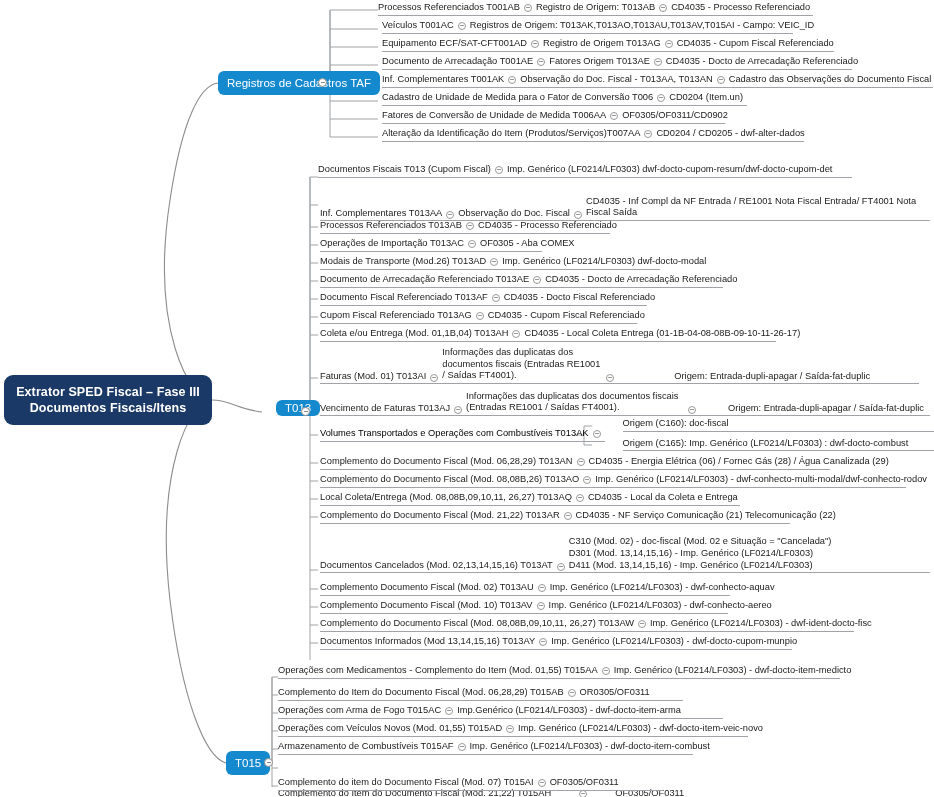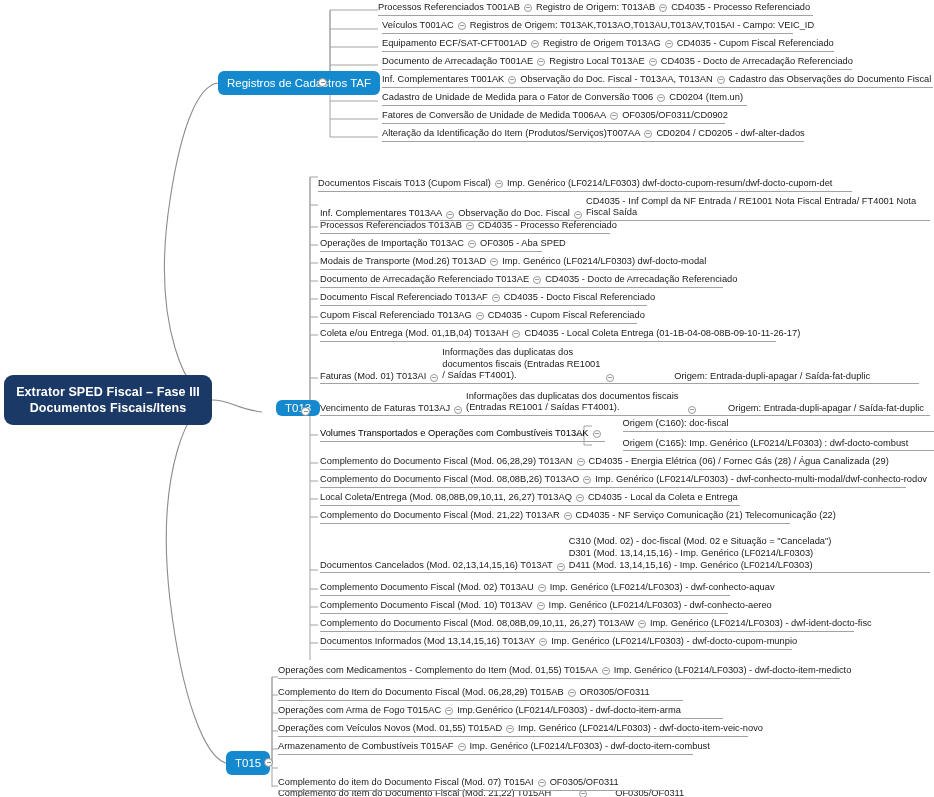--- a/index.html
+++ b/index.html
@@ -207,21 +207,21 @@
     <span class="seg">Equipamento ECF/SAT-CFT001AD</span>
     <span class="mini-coll"></span>
     <span class="seg">Registro de Origem T013AG</span>
     <span class="mini-coll"></span>
     <span class="seg">CD4035 - Cupom Fiscal Referenciado</span>
   </div>
 
   <div class="leaf" style="left:382px; top:56px; width:470px;">
     <span class="seg">Documento de Arrecadação T001AE</span>
     <span class="mini-coll"></span>
-    <span class="seg">Registro Local T013AE</span>
+    <span class="seg">Fatores Origem T013AE</span>
     <span class="mini-coll"></span>
     <span class="seg">CD4035 - Docto de Arrecadação Referenciado</span>
   </div>
 
   <div class="leaf" style="left:382px; top:74px; width:551px;">
     <span class="seg">Inf. Complementares T001AK</span>
     <span class="mini-coll"></span>
     <span class="seg">Observação do Doc. Fiscal - T013AA, T013AN</span>
     <span class="mini-coll"></span>
     <span class="seg">Cadastro das Observações do Documento Fiscal</span>
@@ -243,21 +243,21 @@
     <span class="seg">Alteração da Identificação do Item (Produtos/Serviços)T007AA</span>
     <span class="mini-coll"></span>
     <span class="seg">CD0204 / CD0205 - dwf-alter-dados</span>
   </div>
 
   <div class="branch-node small" style="left:276px; top:400px; height:16px;text-align:center;">
     <span>T013</span>
   </div>
   <div class="collapser" style="left:301px; top:407px;"></div>
 
-  <div class="leaf" style="left:318px; top:178px; width:534px;">
+  <div class="leaf" style="left:318px; top:164px; width:534px;">
     <span class="seg">Documentos Fiscais T013 (Cupom Fiscal)</span>
     <span class="mini-coll"></span>
     <span class="seg">Imp. Genérico (LF0214/LF0303)  dwf-docto-cupom-resum/dwf-docto-cupom-det</span>
   </div>
 
   <div class="leaf tall" style="left:320px; top:185px; width:610px; height:36px;">
     <span class="seg">Inf. Complementares T013AA</span>
     <span class="mini-coll"></span>
     <span class="seg">Observação do Doc. Fiscal</span>
     <span class="mini-coll"></span>
@@ -266,21 +266,21 @@
 
   <div class="leaf" style="left:320px; top:220px; width:290px;">
     <span class="seg">Processos Referenciados T013AB</span>
     <span class="mini-coll"></span>
     <span class="seg">CD4035 - Processo Referenciado</span>
   </div>
 
   <div class="leaf" style="left:320px; top:238px; width:222px;">
     <span class="seg">Operações de Importação T013AC</span>
     <span class="mini-coll"></span>
-    <span class="seg">OF0305 - Aba SPED</span>
+    <span class="seg">OF0305 - Aba COMEX</span>
   </div>
 
   <div class="leaf" style="left:320px; top:256px; width:340px;">
     <span class="seg">Modais de Transporte (Mod.26) T013AD</span>
     <span class="mini-coll"></span>
     <span class="seg">Imp. Genérico (LF0214/LF0303) dwf-docto-modal</span>
   </div>
 
   <div class="leaf" style="left:320px; top:274px; width:403px;">
     <span class="seg">Documento de Arrecadação Referenciado T013AE</span>

